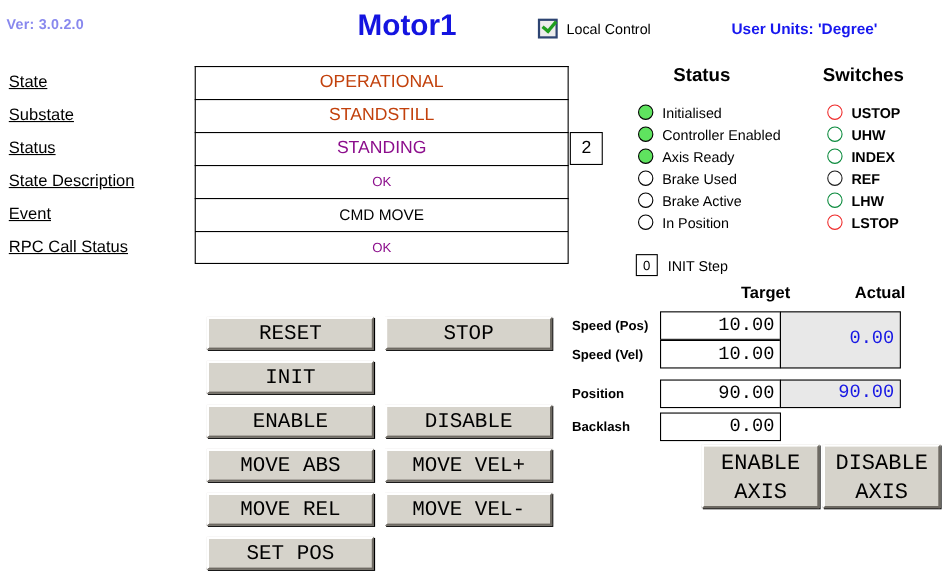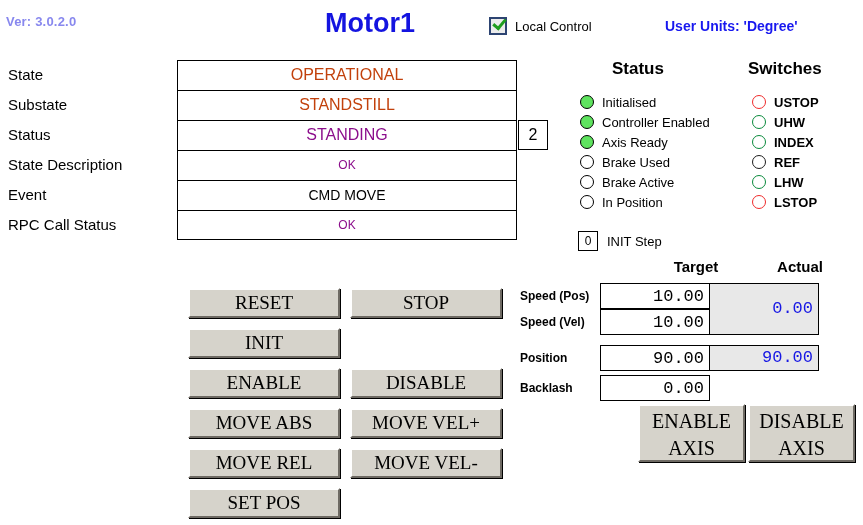--- a/index.html
+++ b/index.html
@@ -76,20 +76,21 @@
     align-items: stretch;
     height: 30px;
   }
   .state-label {
     width: 177px;
     font-size: 15px;
     line-height: 30px;
     padding-left: 8px;
     box-sizing: border-box;
     white-space: nowrap;
+    text-decoration: underline;
   }
   .state-value {
     width: 340px;
     box-sizing: border-box;
     border: 1px solid #000;
     border-bottom: none;
     text-align: center;
     line-height: 28px;
     font-size: 16px;
     overflow: hidden;
@@ -119,21 +120,21 @@
     border-top: 2px solid #ffffff;
     border-left: 2px solid #ffffff;
     border-right: 2px solid #6e6a63;
     border-bottom: 2px solid #6e6a63;
     box-shadow: 1px 1px 0 0 #000;
     box-sizing: border-box;
     text-align: center;
     font-size: 19px;
     color: #000;
     cursor: pointer;
-    font-family: Liberation Serif, serif;
+    font-family: Liberation Mono, monospace;
     padding: 0;
     white-space: nowrap;
   }
   .btn-wide { width: 152px; height: 30px; line-height: 26px; }
   .btn-col1 { left: 0px; }
   .btn-col2 { left: 162px; }
 
   
   #status-heading {
     left: 612px; top: 59px;

